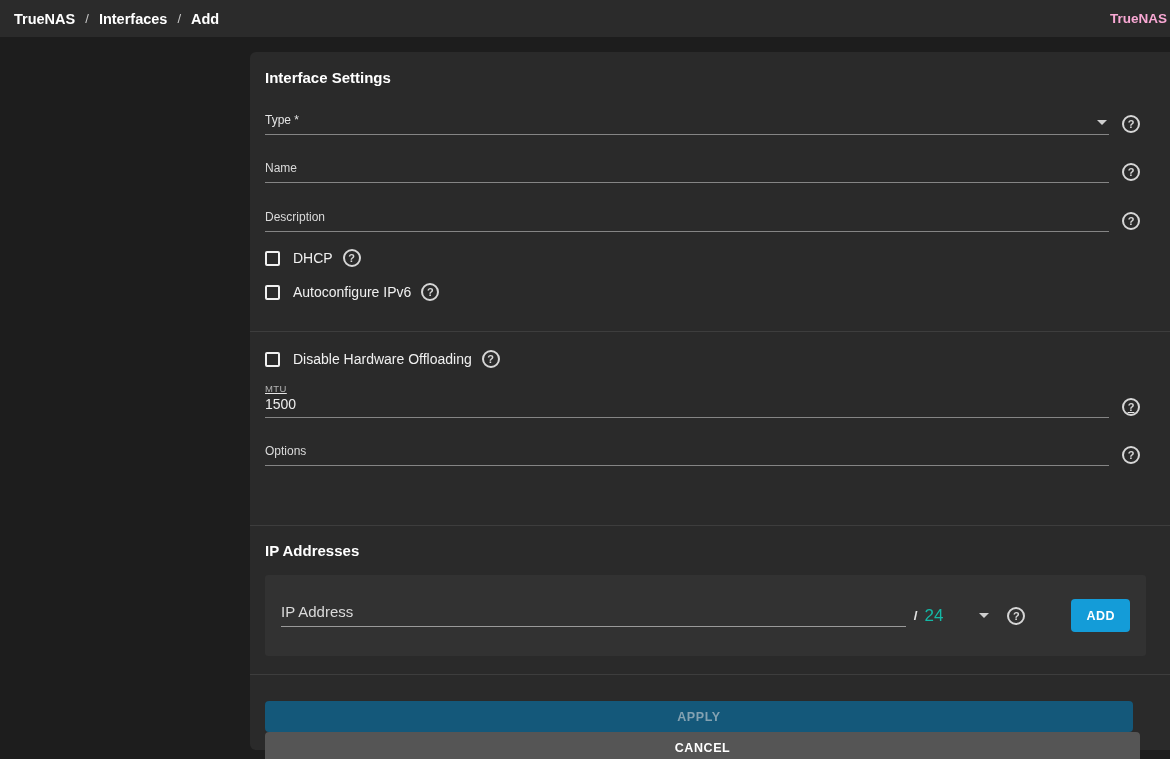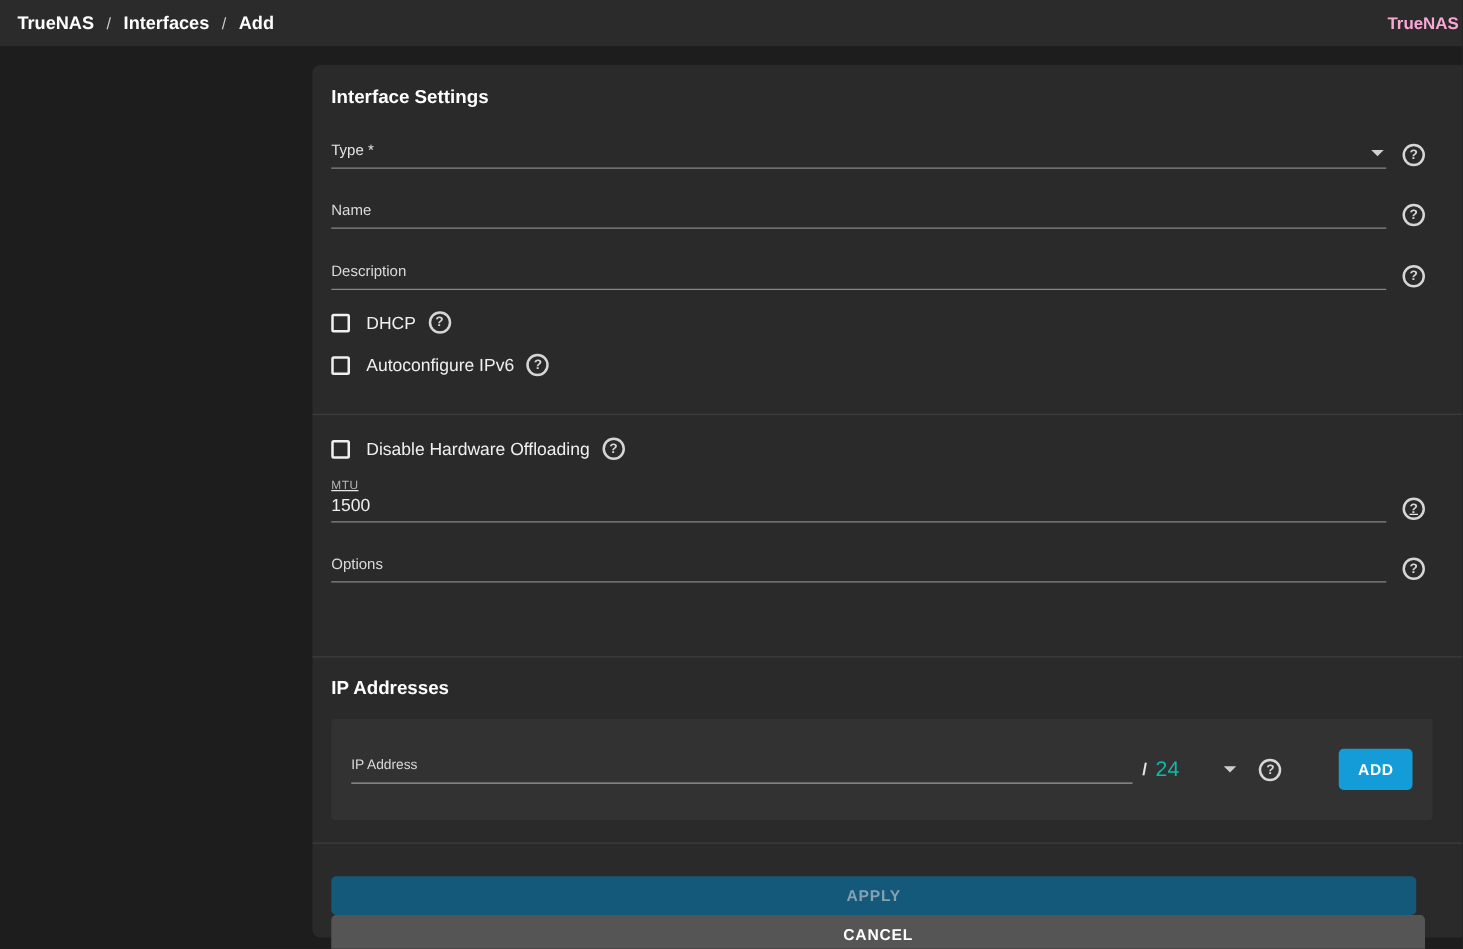--- a/index.html
+++ b/index.html
@@ -76,21 +76,21 @@
   
   .ip-panel {
     margin-top:16px; margin-right:-6px; height:81px; background:#323232;
     border-radius:3px; display:flex; align-items:center; padding:0 16px;
   }
   .ip-field {
     flex:1; border-bottom:1px solid #9a9a9a; display:flex; align-items:flex-end;
   }
   .ip-field input {
     width:100%; background:transparent; border:none; outline:none;
-    color:#fca5a5; font-size:11px; font-family:inherit; padding:0 0 6px 0; line-height:16px;
+    color:#fca5a5; font-size:15px; font-family:inherit; padding:0 0 6px 0; line-height:16px;
   }
   .ip-field input::placeholder { color:#dadada; opacity:1; }
   .netmask { display:flex; align-items:center; margin-left:8px; cursor:pointer; }
   .netmask-divider { font-size:13.5px; color:#e4e4e4; font-weight:bold; }
   .netmask-value { font-size:17px; color:#14b8a6; margin-left:7px; }
   .netmask .caret { margin-left:36px; }
   .ip-panel .help { margin-left:18px; margin-bottom:0; }
   .add-btn {
     margin-left:46px; flex:none; height:33px; min-width:57px; padding:0 15px;
     background:#149cd8; color:#ffffff; border:none; border-radius:4px;

